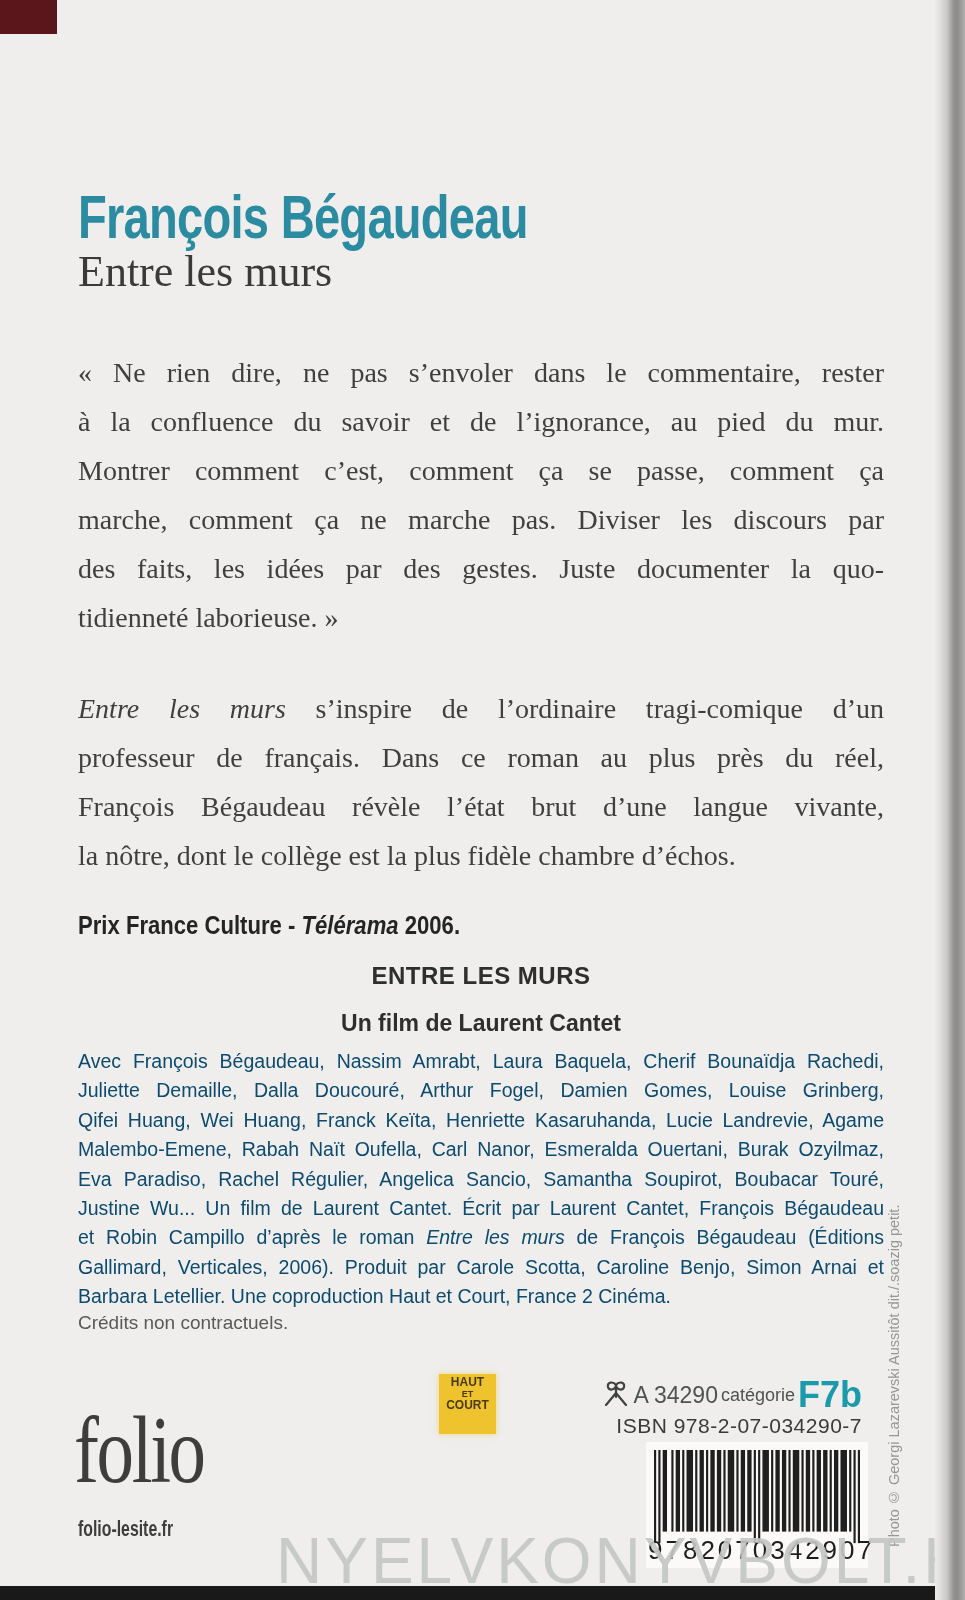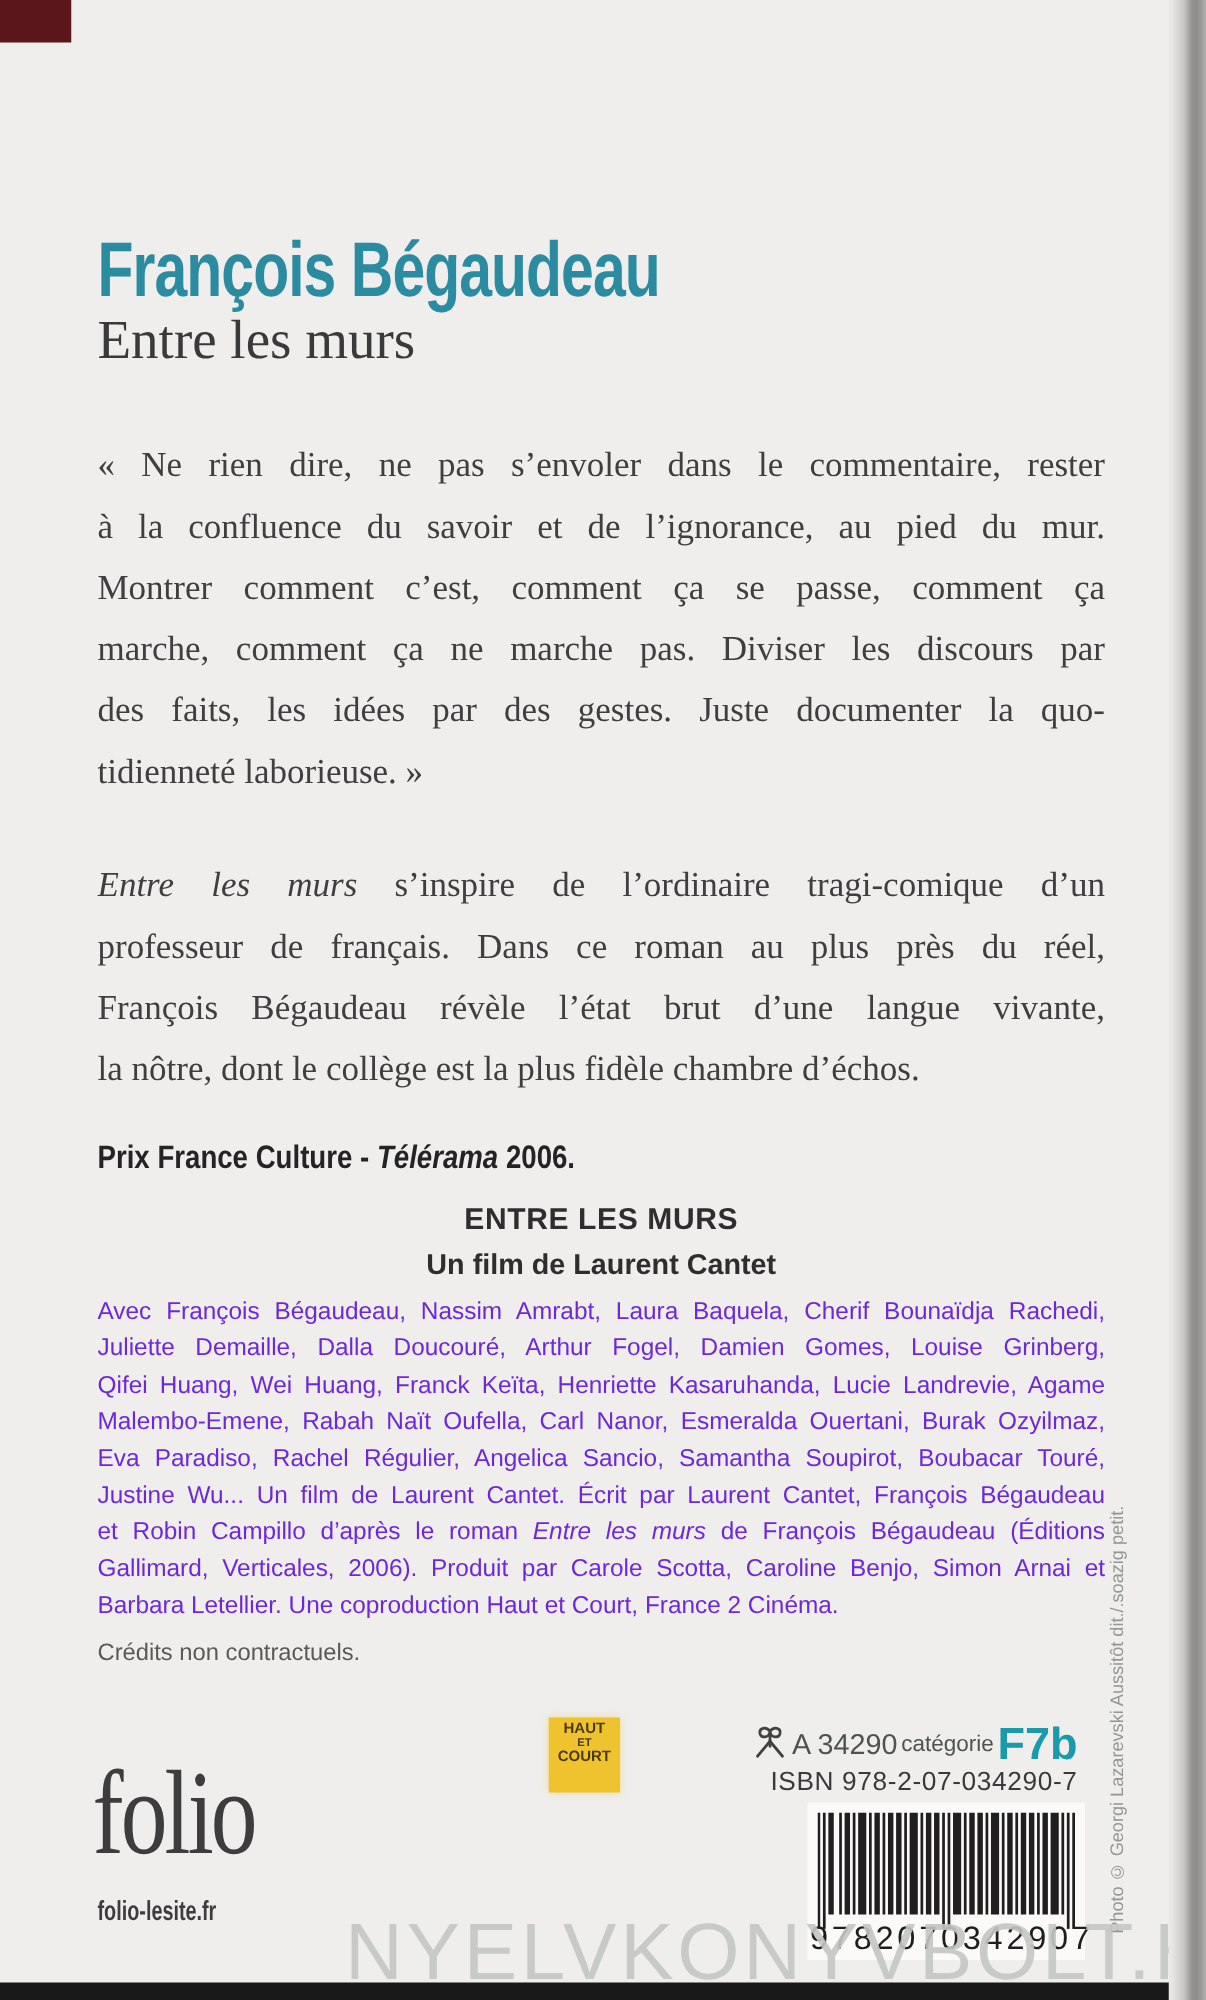--- a/index.html
+++ b/index.html
@@ -27,25 +27,25 @@
   .jl { text-align:justify; text-align-last:justify; height:49px; overflow:hidden; }
   .jl.last { text-align-last:left; }
   .it { font-style:italic; }
   .award {
     position:absolute; left:78px; top:910px; white-space:nowrap;
     font-family:"Liberation Sans", sans-serif; font-weight:bold; font-size:26px; color:#242424;
     transform:scaleX(0.85); transform-origin:left top;
   }
   .film { position:absolute; left:78px; top:962px; width:806px; font-family:"Liberation Sans", sans-serif; }
   .ftitle { text-align:center; font-weight:bold; font-size:24px; color:#2e2e2e; letter-spacing:0.5px; }
-  .fsub   { text-align:center; font-weight:bold; font-size:23px; color:#2e2e2e; margin-top:8px; }
-  .cast   { margin-top:10px; font-size:19.5px; line-height:29.4px; color:#6d28d9; }
+  .fsub   { text-align:center; font-weight:bold; font-size:23px; color:#2e2e2e; margin-top:20px; }
+  .cast   { margin-top:10px; font-size:19.5px; line-height:29.4px; color:#0c4a6e; }
   .cl { text-align:justify; text-align-last:justify; height:29.4px; overflow:hidden; }
   .cl.last { text-align-last:left; }
-  .credits { margin-top:12px; font-size:19px; color:#595959; }
+  .credits { margin-top:0; font-size:19px; color:#595959; }
   .hc-logo {
     position:absolute; left:439px; top:1374px; width:57px; height:60px; background:#eec32d;
     font-family:"Liberation Sans", sans-serif; font-weight:bold; color:#4a3a12;
     text-align:center; font-size:12px; line-height:13px; padding-top:2px; box-sizing:border-box;
     box-shadow:0 0 6px rgba(238,195,45,0.55);
   }
   .hc-mid { font-size:9px; line-height:10px; }
   .cat-row {
     position:absolute; left:580px; top:1374px; width:282px; height:42px;
     display:flex; align-items:center; justify-content:flex-end; gap:3px;

